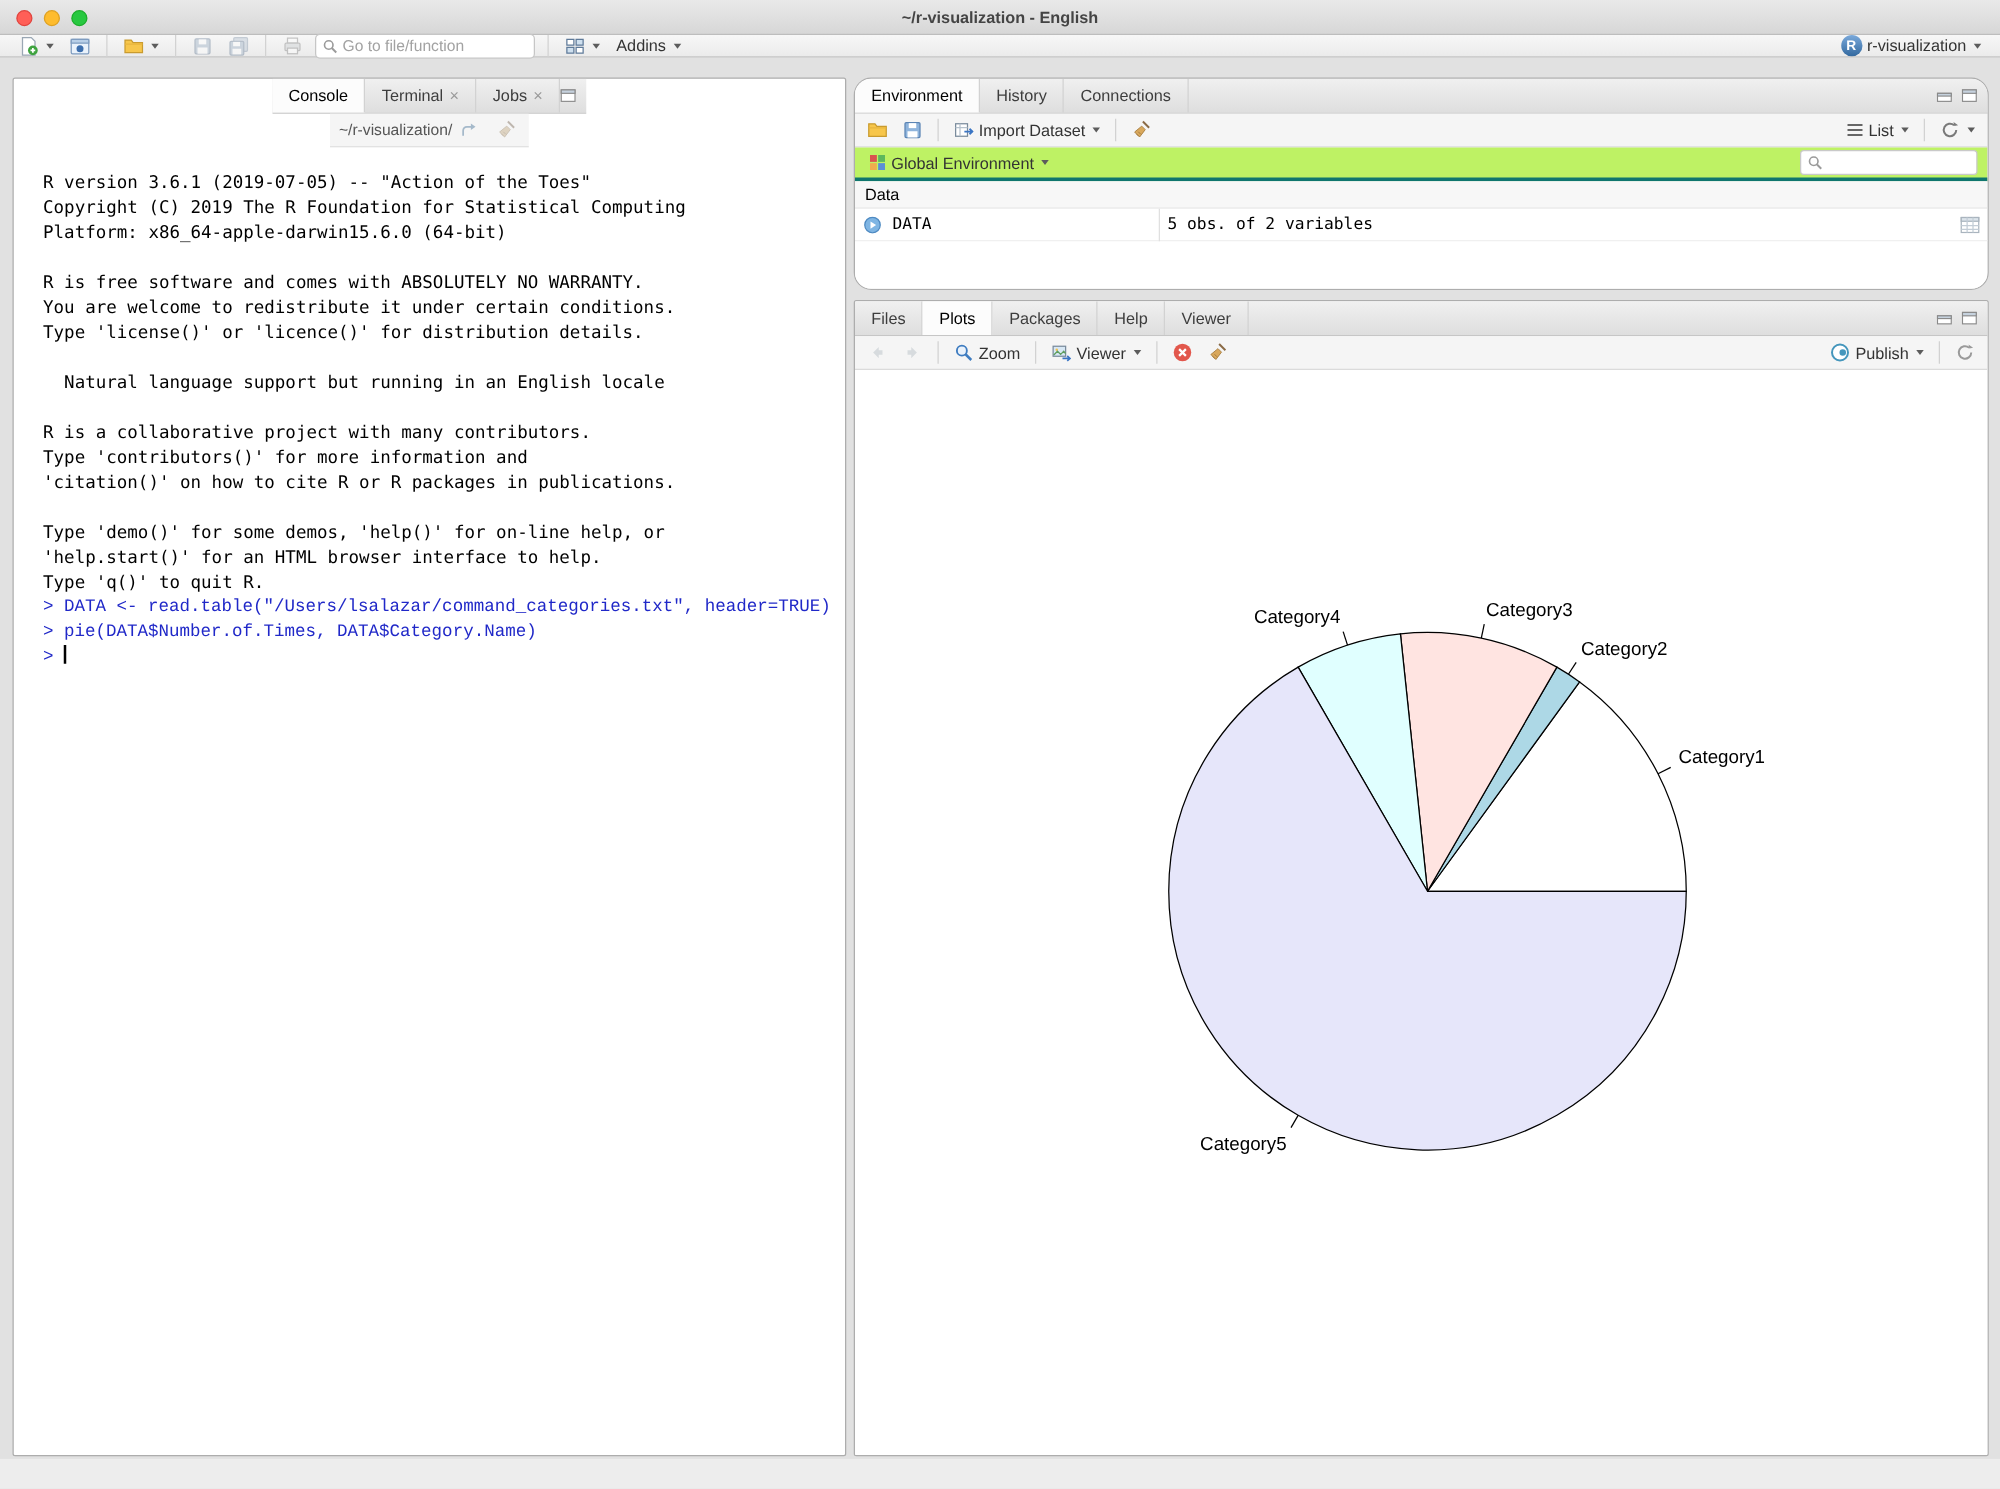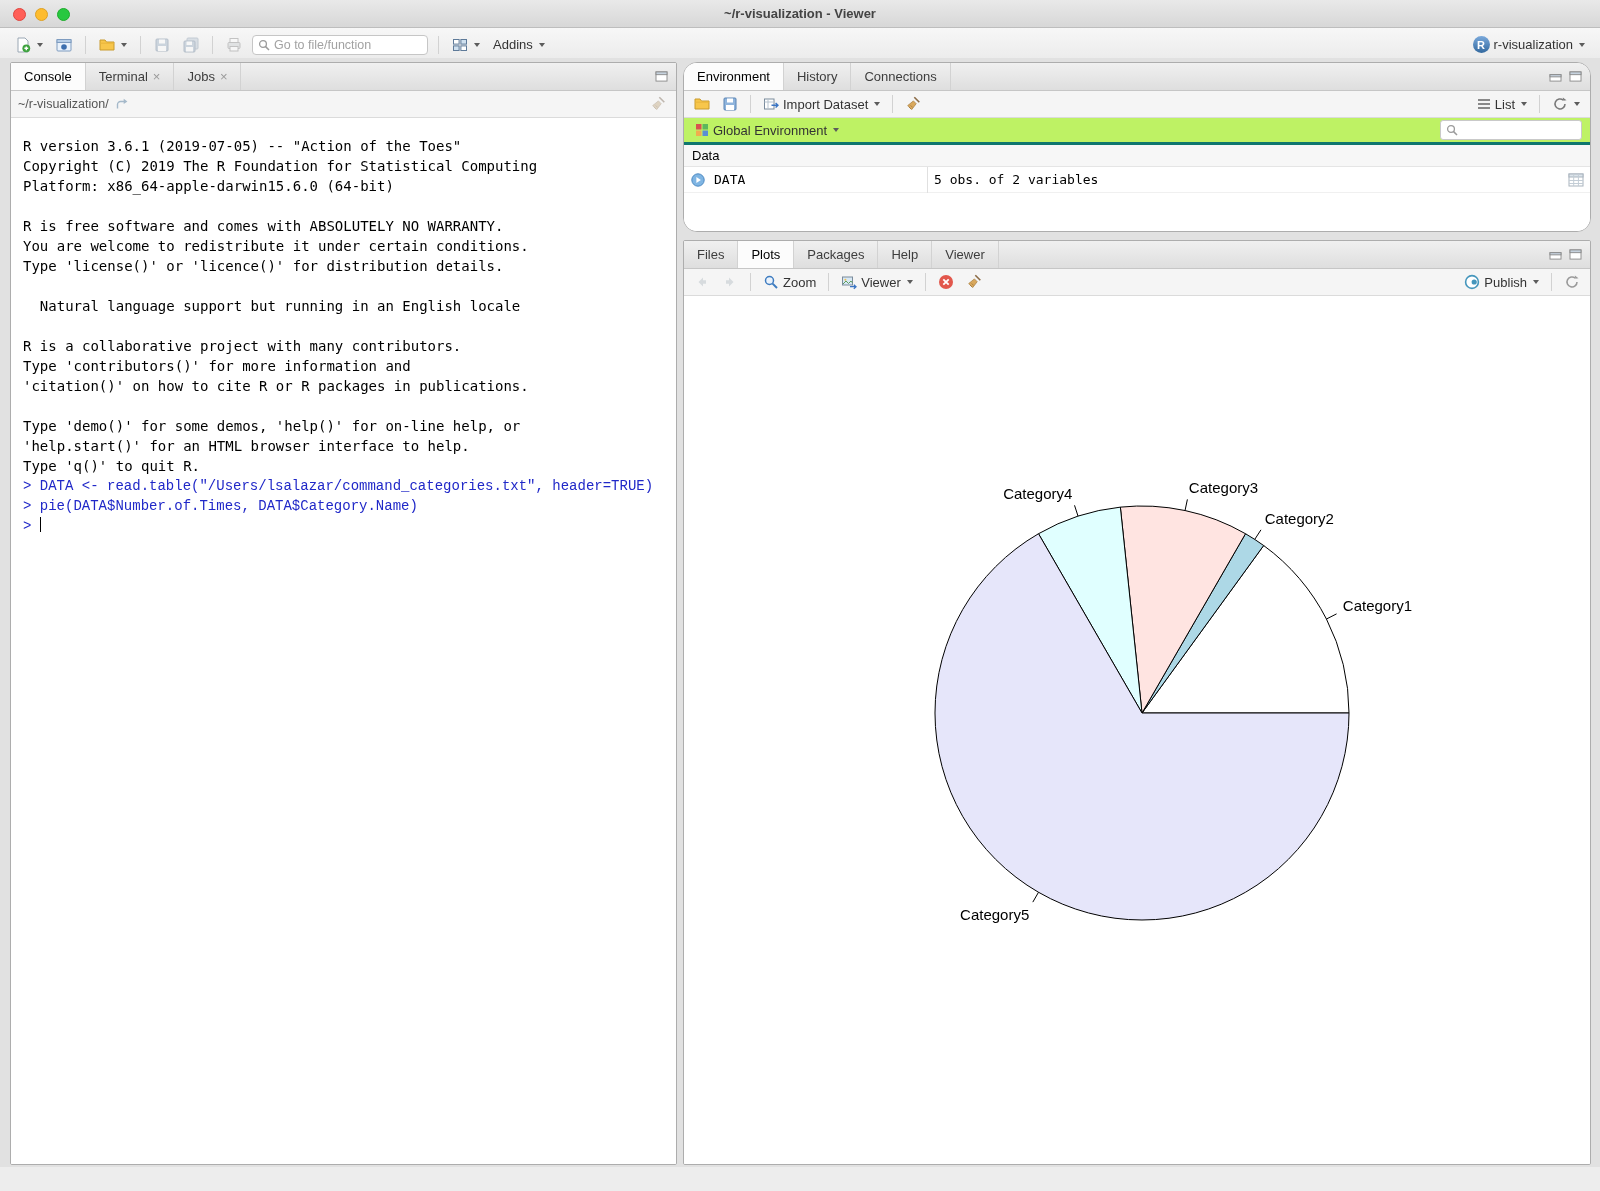--- a/index.html
+++ b/index.html
@@ -13,21 +13,21 @@
               background:linear-gradient(#E9E9E9,#D7D7D7); border-bottom:1px solid #BDBDBD; }
   .traffic { position:absolute; left:13px; top:8px; display:flex; gap:9px; }
   .light { width:13px; height:13px; border-radius:50%; display:inline-block; }
   .light.red    { background:#FF5F57; border:1px solid #E0443E; }
   .light.yellow { background:#FEBC2E; border:1px solid #DEA123; }
   .light.green  { background:#28C840; border:1px solid #1DAD2B; }
   .title { position:absolute; inset:0; text-align:center; line-height:28px;
            font-size:13px; color:#444; font-weight:bold; }
 
   
-  .main-toolbar { position:absolute; top:28px; left:0; right:0; height:34px;
+  .main-toolbar { position:absolute; top:28px; left:0; right:0; height:18px;
                   background:linear-gradient(#F7F7F7,#EBEBEB); border-bottom:1px solid #C7C7C7;
                   display:flex; align-items:center; padding:0 12px; gap:7px; }
   .tbtn { display:flex; align-items:center; gap:4px; padding:2px 3px; border-radius:3px; color:#333; }
   .tbtn.disabled { opacity:.45; filter:grayscale(50%); }
   .caret { width:0; height:0; border-left:3.5px solid transparent; border-right:3.5px solid transparent;
            border-top:4px solid #5c5c5c; display:inline-block; margin-left:2px; }
   .vsep { width:1px; height:18px; background:#D2D2D2; margin:0 3px; flex:0 0 1px; }
   .spacer { flex:1; }
   svg { display:block; }
   .i16 { width:16px; height:16px; } .i14 { width:14px; height:14px; } .i12 { width:13px; height:11px; }
@@ -37,21 +37,21 @@
                     font-family:"Liberation Sans",sans-serif; font-size:12.5px; color:#333; }
   .goto-box input::placeholder { color:#A2A2A2; }
   .r-badge { width:17px; height:17px; border-radius:50%; background:linear-gradient(#7AA9DB,#33699F);
              color:#fff; font-size:11px; font-weight:bold; display:flex; align-items:center;
              justify-content:center; }
 
   
   .workspace { position:absolute; top:58px; left:0; right:0; bottom:0; background:#E1E1E1; }
   .pane { position:absolute; background:#fff; border:1px solid #ADADAD; border-radius:2px;
           display:flex; flex-direction:column; overflow:hidden; }
-  #console-pane { left:10px;  top:4px;   width:667px; height:1103px; }
+  #console-pane { left:10px;  top:4px;   width:667px; height:1103px;align-items:center; }
   #env-pane     { left:683px; top:4px;   width:908px; height:170px;border-radius:14px;  }
   #plots-pane   { left:683px; top:182px; width:908px; height:925px;  }
 
   .tabbar { flex:0 0 28px; height:28px; background:linear-gradient(#F0F0F0,#DEDEDE);
             border-bottom:1px solid #C6C6C6; display:flex; align-items:stretch; }
   .tab { padding:0 13px; display:flex; align-items:center; gap:5px; font-size:13px; color:#3d3d3d;
          border-right:1px solid #D2D2D2; white-space:nowrap; }
   .tab.active { background:#FCFCFC; color:#000; }
   .tab-close { font-size:13px; color:#9a9a9a; line-height:1; }
   .pane-winbtns { display:flex; align-items:center; gap:7px; padding-right:8px; }
@@ -89,21 +89,21 @@
   .plot-body { flex:1; background:#fff; position:relative; overflow:hidden; }
   .plot-body svg { position:absolute; left:0; top:0; }
   .pie-label { font-family:"Liberation Sans", sans-serif; font-size:15px; fill:#000; }
 </style>
 </head>
 <body>
 
 <div class="window">
 
   <div class="titlebar">
-    <div class="title">~/r-visualization - Viewer</div>
+    <div class="title">~/r-visualization - English</div>
     <div class="traffic">
       <span class="light red"></span>
       <span class="light yellow"></span>
       <span class="light green"></span>
     </div>
   </div>
 
   <div class="main-toolbar">
     <div class="tbtn">
       <svg class="i16" viewBox="0 0 16 16">

